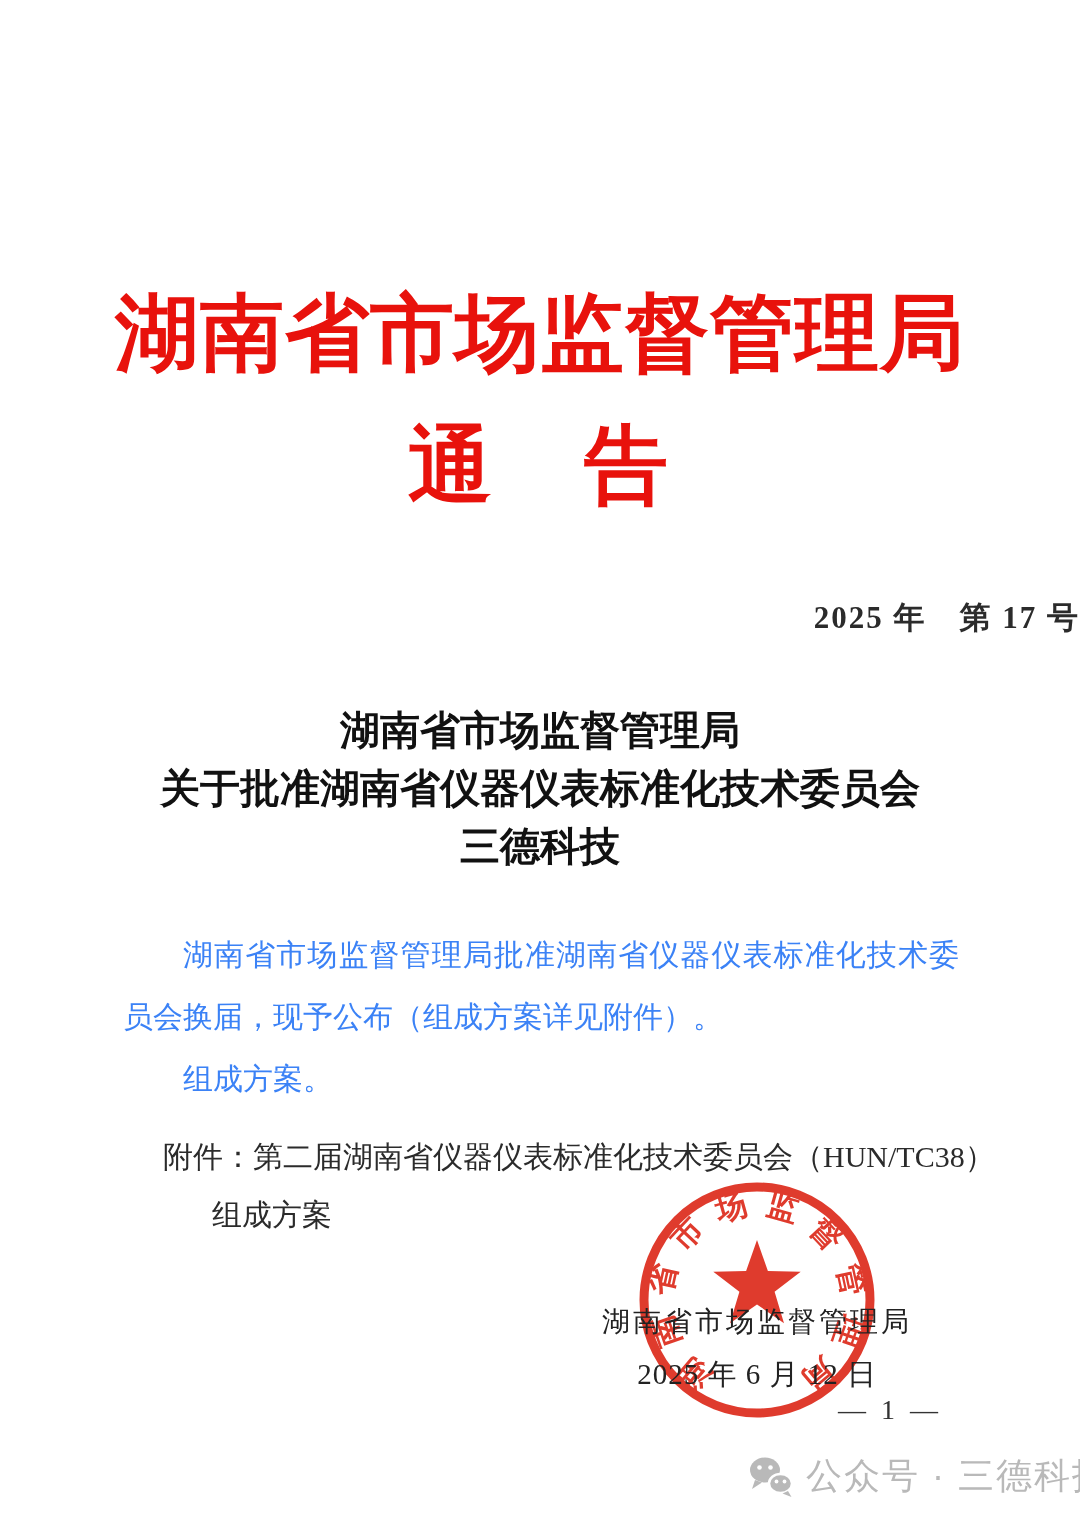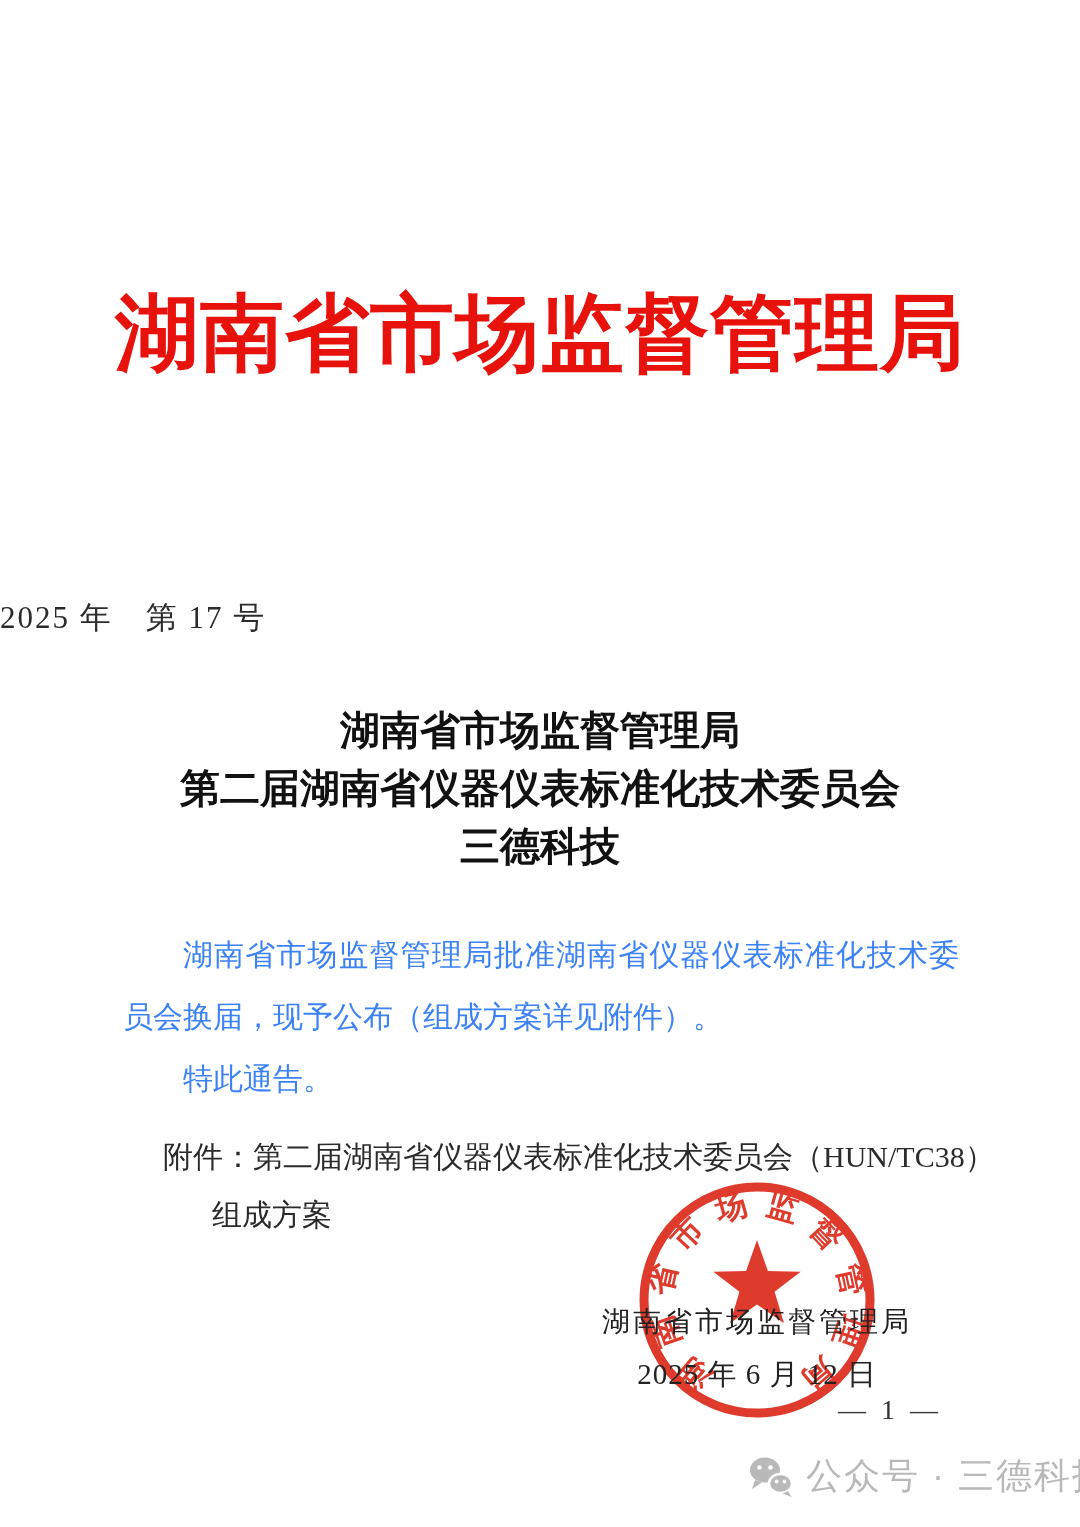--- a/index.html
+++ b/index.html
@@ -35,24 +35,25 @@
     text-align: center;
     font-size: 84px;
     font-weight: 900;
     letter-spacing: 4px;
     color: var(--accent, #e8120c);
     line-height: 1.1;
     white-space: nowrap;
   }
   .issue-no {
     left: 0; right: 0; top: 597px;
-    text-align: left;
+    text-align: right;
     font-size: 31px;
     letter-spacing: 2px;
     color: #2b2b2b;
+    font-weight: bold;
   }
 
   
   .doc-title {
     left: 0; right: 0; top: 702px;
     text-align: center;
     font-size: 40px;
     font-weight: 800;
     line-height: 58px;
     color: #111;
@@ -141,32 +142,33 @@
     font-family: "Liberation Sans", "DejaVu Sans", sans-serif;
     white-space: nowrap;
   }
 </style>
 </head>
 <body>
 
 <div class="page">
 
   <div class="abs masthead-agency">湖南省市场监督管理局</div>
+  <div class="abs masthead-doctype">通　告</div>
 
   <div class="abs issue-no">2025 年　第 17 号</div>
 
   <div class="abs doc-title">
     <div>湖南省市场监督管理局</div>
-    <div>第二届湖南省仪器仪表标准化技术委员会</div>
+    <div>关于批准湖南省仪器仪表标准化技术委员会</div>
     <div>三德科技</div>
   </div>
 
   <div class="abs body-text">
     <p>湖南省市场监督管理局批准湖南省仪器仪表标准化技术委员会换届，现予公布（组成方案详见附件）。</p>
-    <p>特此通告。</p>
+    <p>组成方案。</p>
   </div>
 
   <div class="abs attachment">
     <div>附件：第二届湖南省仪器仪表标准化技术委员会（HUN/TC38）</div>
     <div class="line2">组成方案</div>
   </div>
 
   <div class="abs seal-wrap">
     <svg width="260" height="260" viewBox="-130 -130 260 260">
       <circle r="113" fill="none" stroke="var(--seal-color, #dd2b1c)" stroke-width="9"></circle>

